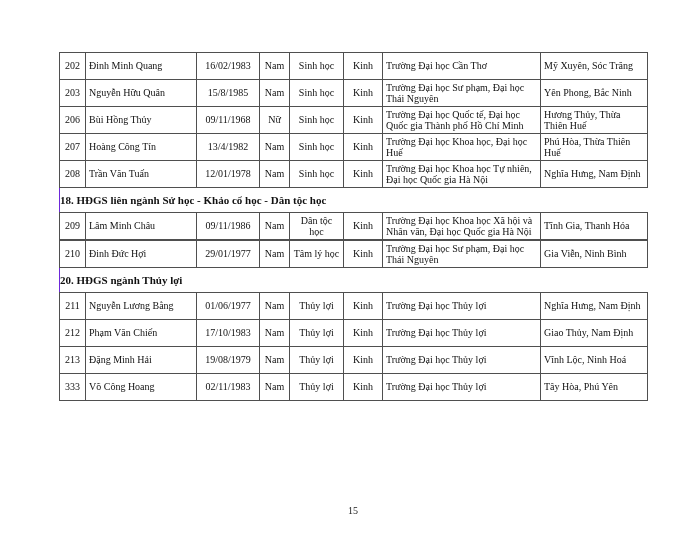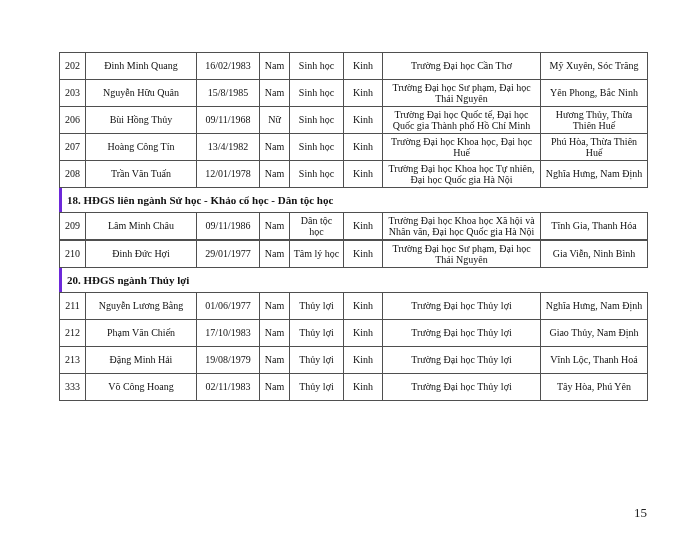--- a/index.html
+++ b/index.html
@@ -34,39 +34,38 @@
     padding: 1px 3px;
     height: 24px;
     vertical-align: middle;
     overflow: hidden;
   }
   td.c-no, td.c-dob, td.c-gender, td.c-field, td.c-eth {
     text-align: center;
     padding: 1px 1px;
   }
   td.c-name, td.c-univ, td.c-home {
-    text-align: center;
+    text-align: left;
   }
   .section-header {
-    border-left: 3px solid #6d28d9;
+    border-left: 1px solid #6d28d9;
     height: 24px;
     display: flex;
     align-items: center;
     font-weight: bold;
     font-size: 11px;
-    padding-left: 5px;
     white-space: nowrap;
   }
   .page-footer {
     position: absolute;
     left: 59px;
     top: 505px;
     width: 588px;
-    text-align: right;
-    font-size: 13px;
+    text-align: center;
+    font-size: 10px;
     color: #222222;
   }
 </style>
 </head>
 <body>
 
 <div id="table-root">
     <table class="tseg">
       <colgroup>
         <col style="width: 26px;">
@@ -214,21 +213,21 @@
       <td class="c-home">Giao Thủy, Nam Định</td>
     </tr>
         <tr>
       <td class="c-no">213</td>
       <td class="c-name">Đặng Minh Hải</td>
       <td class="c-dob">19/08/1979</td>
       <td class="c-gender">Nam</td>
       <td class="c-field">Thủy lợi</td>
       <td class="c-eth">Kinh</td>
       <td class="c-univ">Trường Đại học Thủy lợi</td>
-      <td class="c-home">Vĩnh Lộc, Thanh Hoá</td>
+      <td class="c-home">Vĩnh Lộc, Ninh Hoá</td>
     </tr>
         <tr>
       <td class="c-no">333</td>
       <td class="c-name">Võ Công Hoang</td>
       <td class="c-dob">02/11/1983</td>
       <td class="c-gender">Nam</td>
       <td class="c-field">Thủy lợi</td>
       <td class="c-eth">Kinh</td>
       <td class="c-univ">Trường Đại học Thủy lợi</td>
       <td class="c-home">Tây Hòa, Phú Yên</td>

